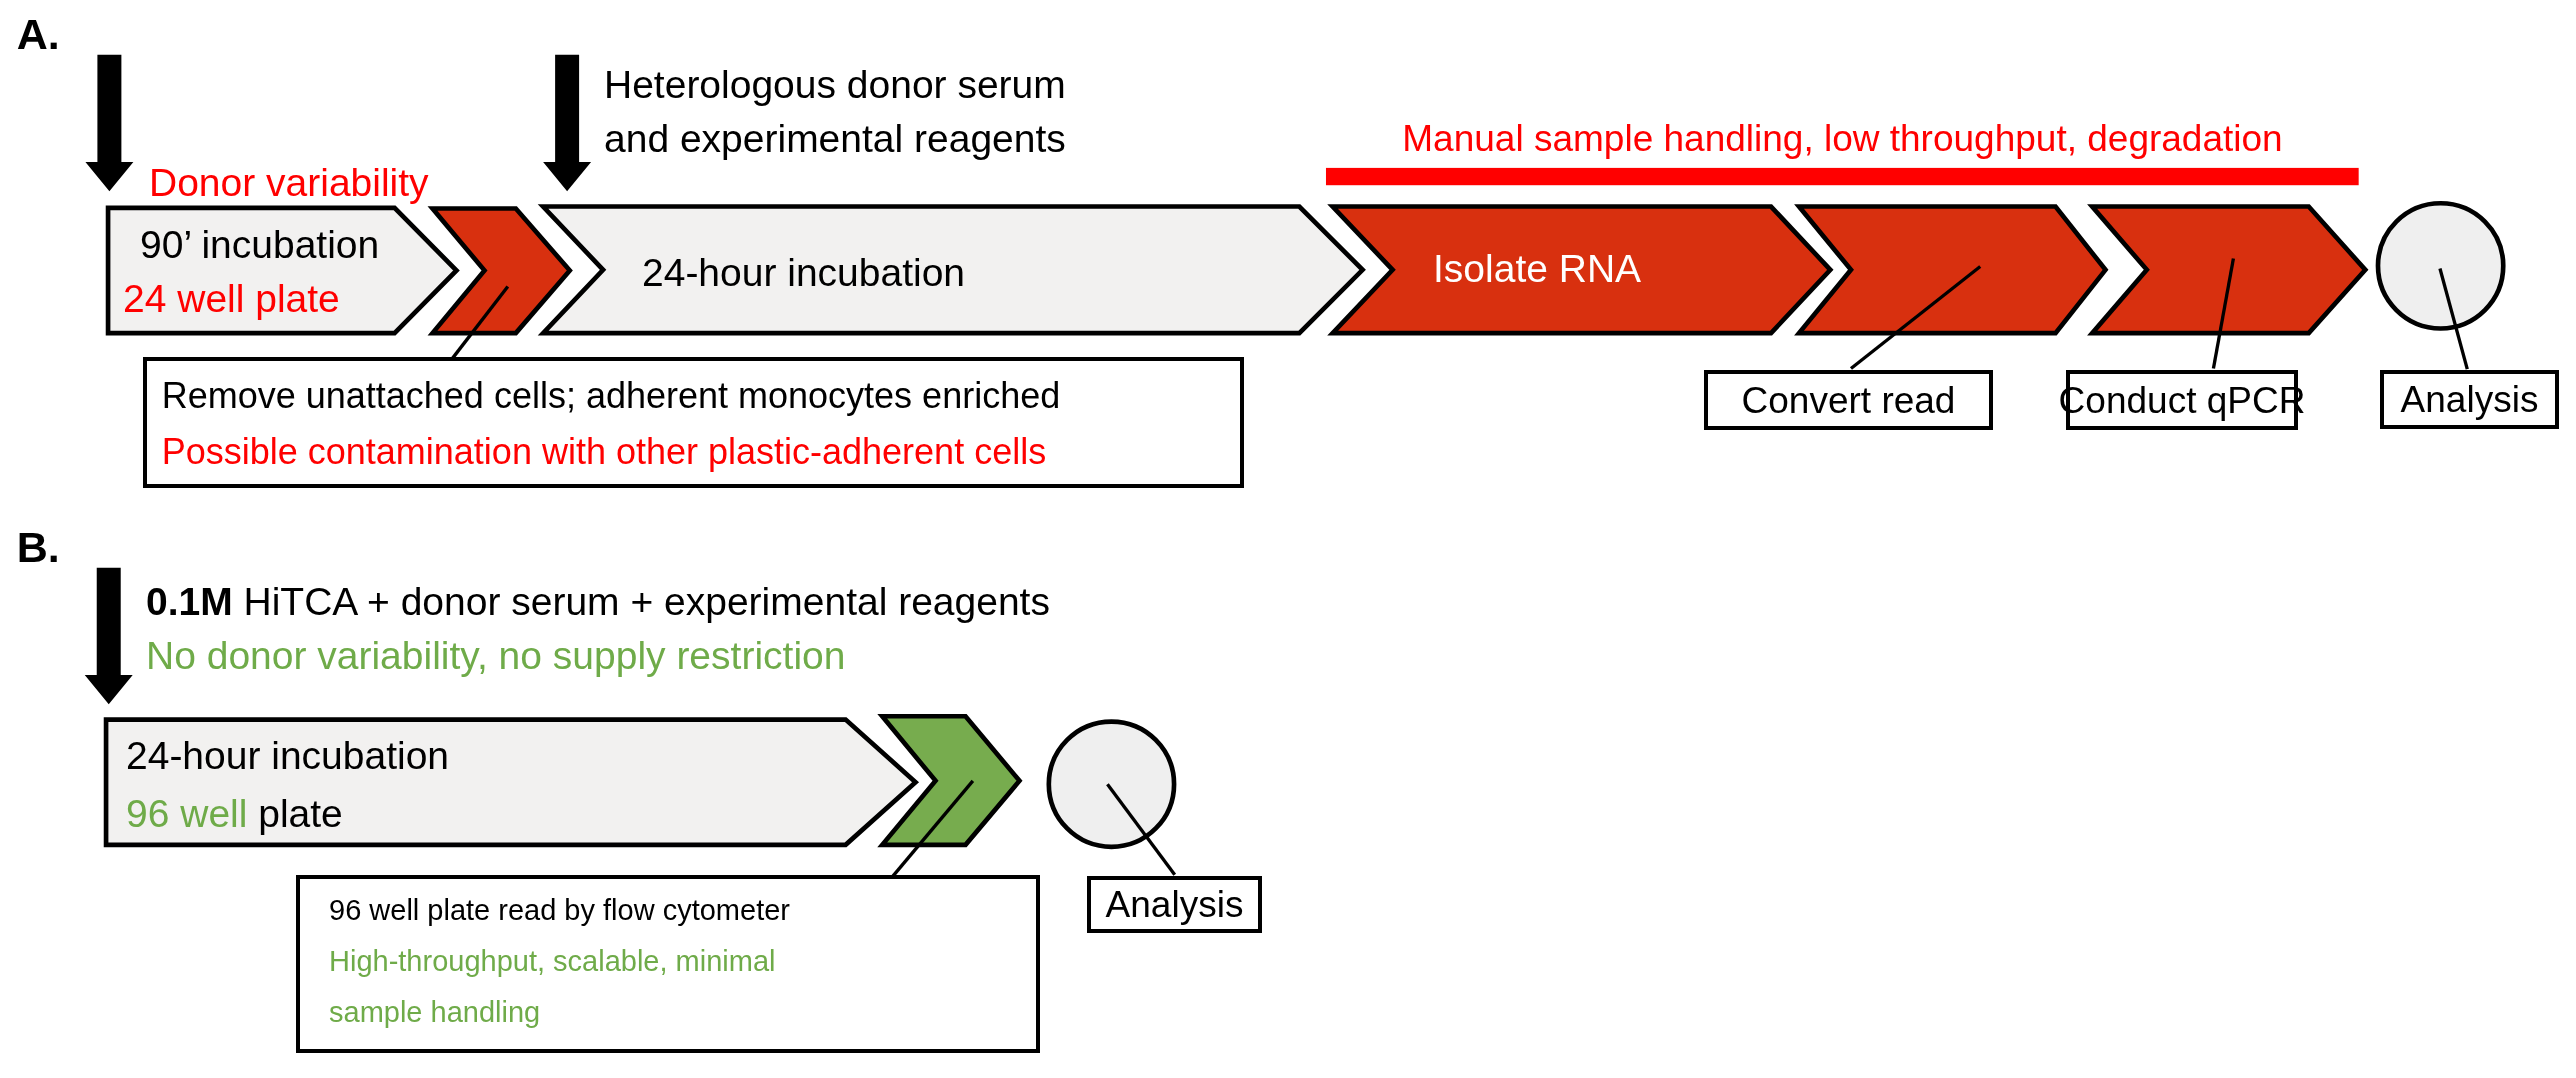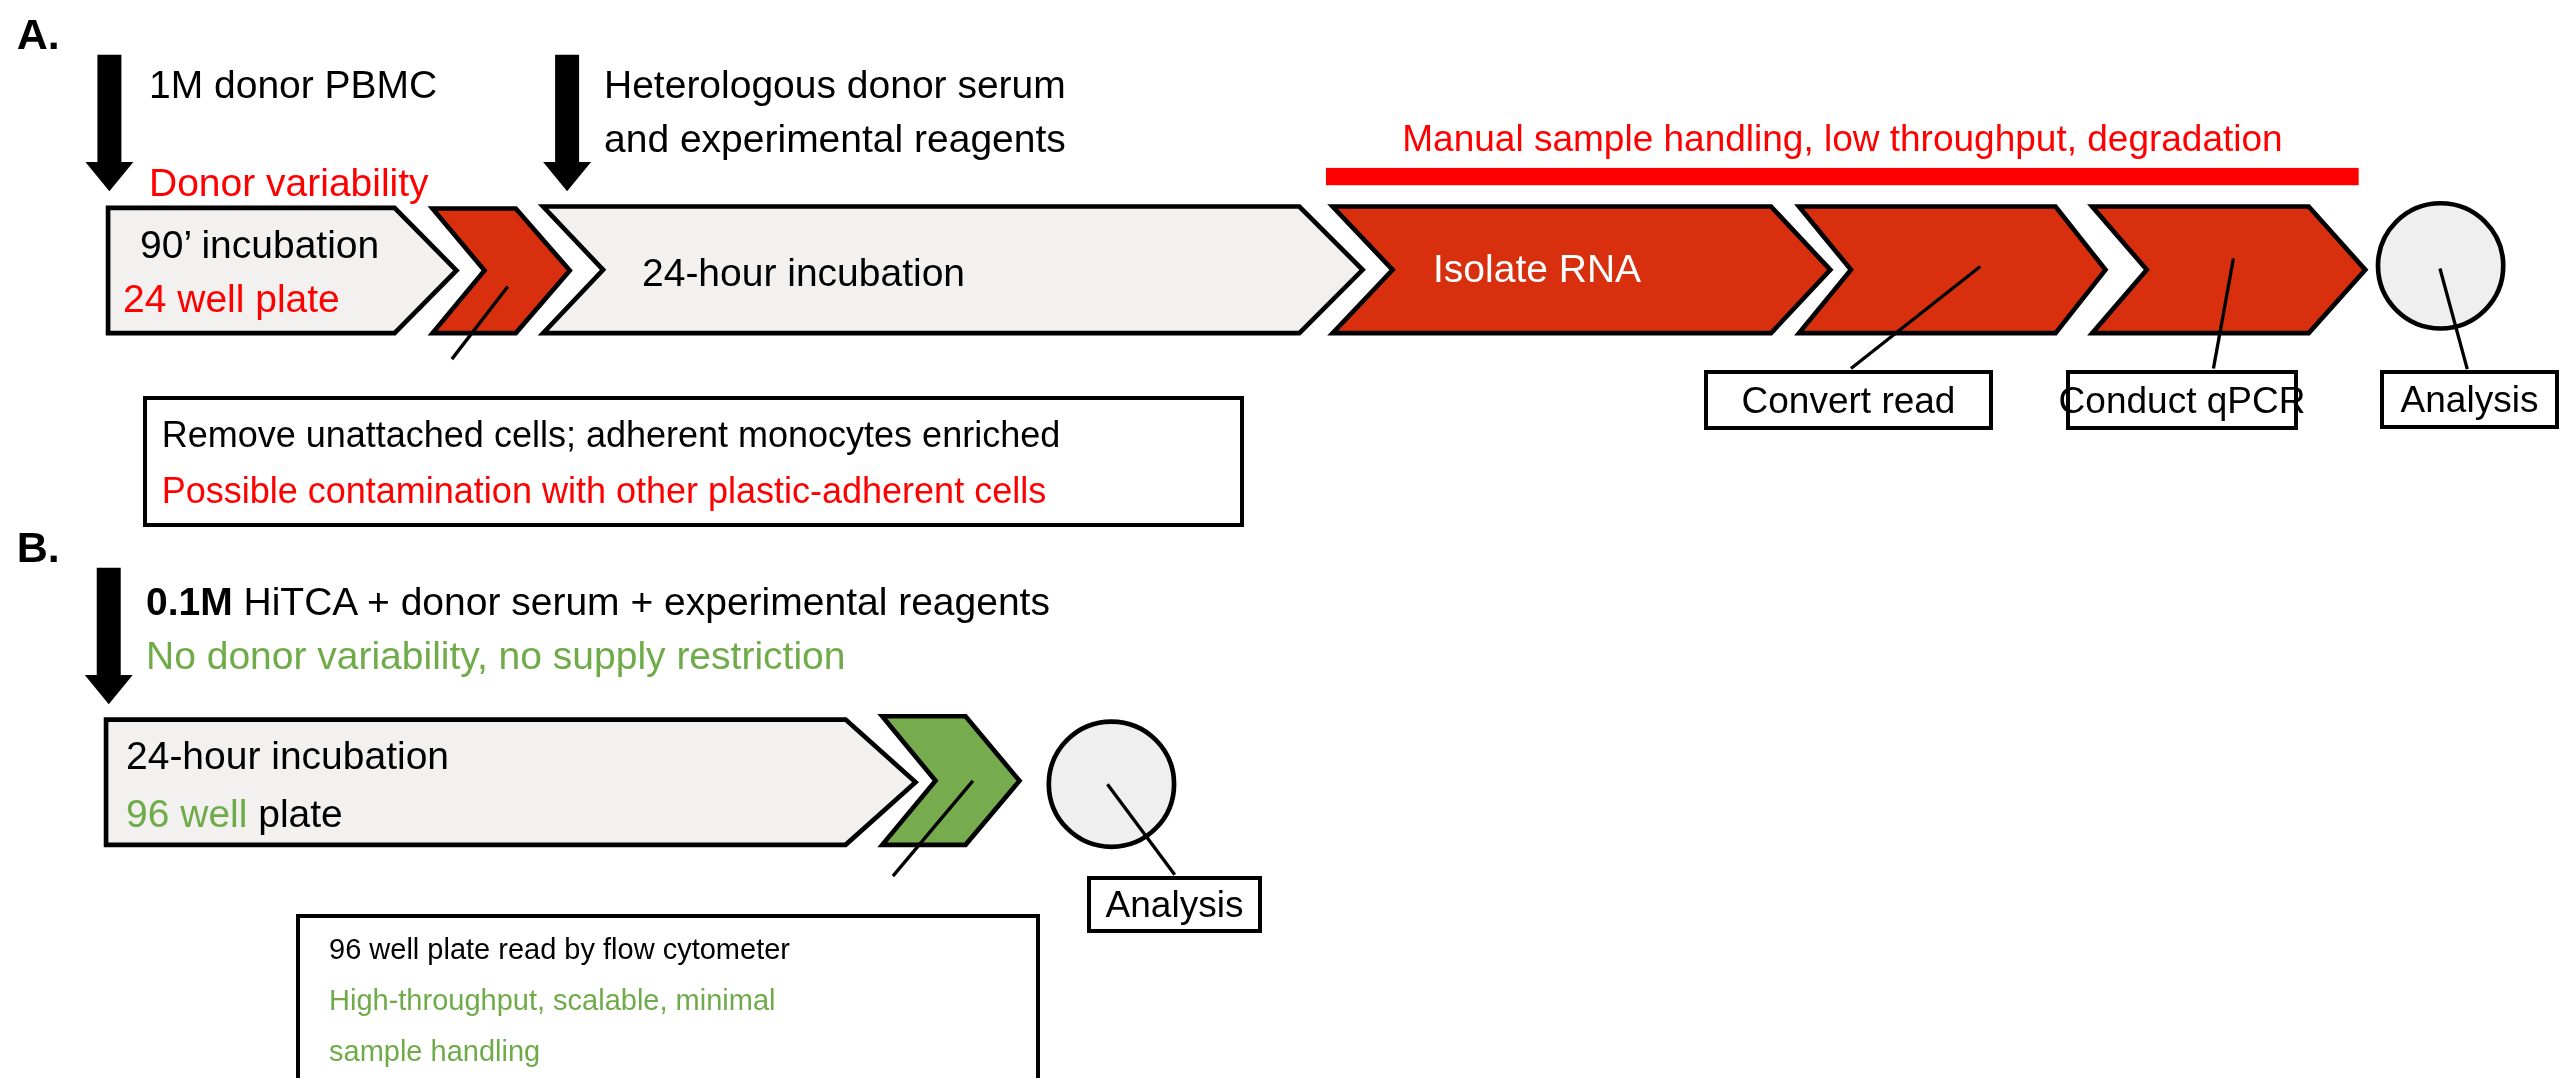--- a/index.html
+++ b/index.html
@@ -47,21 +47,20 @@
     font-weight: bold;
   }
   .c-red   { color: var(--text_red, #FF0000); }
   .c-green { color: var(--text_green, #6FAB49); }
   .c-white { color: #ffffff; }
   .note-box {
     position: absolute;
     border: 4px solid #000000;
     background: #ffffff;
     box-sizing: border-box;
-    margin-top: 39px;
   }
   .note-line {
     position: absolute;
     white-space: nowrap;
   }
   .label-box {
     position: absolute;
     border: 4px solid #000000;
     background: #ffffff;
     box-sizing: border-box;
@@ -113,21 +112,20 @@
     <polygon class="outlined" points="159,1080 1269,1080 1374,1174 1269,1268 159,1268" fill="#F2F1F0"></polygon>
     <polygon class="outlined" points="1324,1075 1449,1075 1530,1172 1449,1268 1324,1268 1404,1172" fill="#77AC4E"></polygon>
     <circle class="outlined" cx="1668" cy="1177" r="94" fill="#EFEFEF"></circle>
 
     <line class="leader" x1="1460" y1="1172" x2="1340" y2="1315"></line>
     <line class="leader" x1="1662" y1="1177" x2="1763" y2="1313"></line>
   </svg>
 
   <div class="panel-label" style="left:16.7px; top:13.3px;">A.</div>
 
-  <div class="txt" style="left:149px; top:65px;">1M donor PBMC</div>
   <div class="txt c-red" style="left:149px; top:119px;margin-top:44px;">Donor variability</div>
 
   <div class="txt" style="left:604px; top:119px;">and experimental reagents</div>
   <div class="txt" style="left:604px; top:65px;">Heterologous donor serum</div>
 
   <div id="warning-title" class="c-red">Manual sample handling, low throughput, degradation</div>
 
   <div class="txt" style="left:140px; top:225px;">90’ incubation</div>
   <div class="txt c-red" style="left:123px; top:279px;">24 well plate</div>
 

